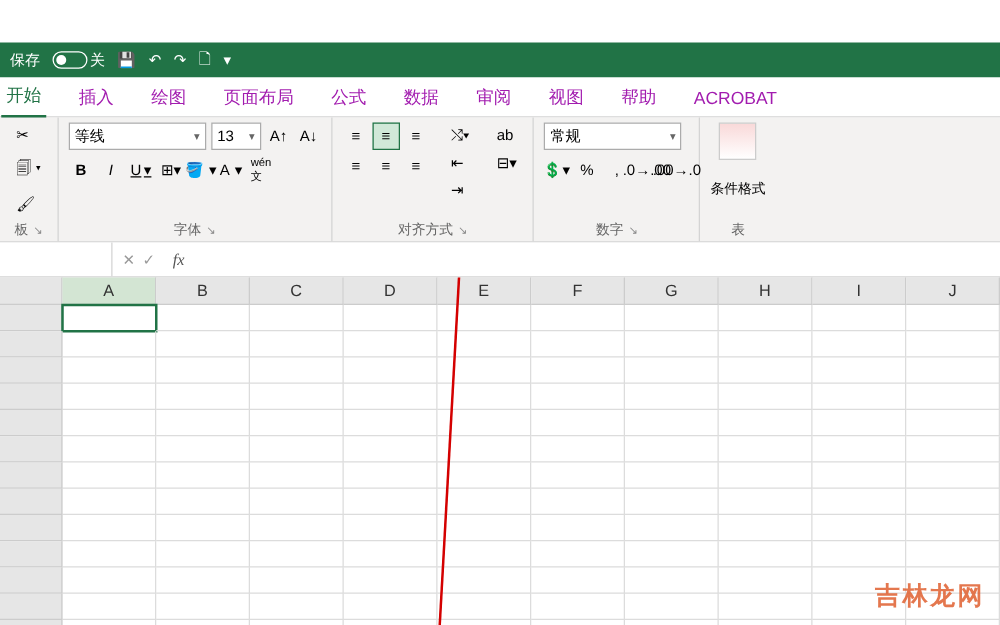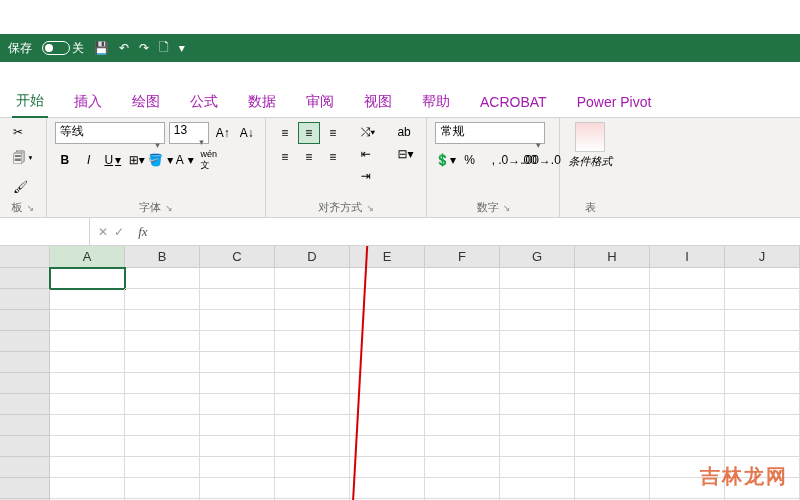--- a/index.html
+++ b/index.html
@@ -6,35 +6,35 @@
     body { width: 800px; height: 500px; background: #fff; overflow: hidden; position: relative; }
     
     .titlebar { background: #217346; height: 28px; display: flex; align-items: center; color: #fff; font-size: 12px; margin-top: 34px; }
     .qat { display: flex; align-items: center; gap: 10px; padding: 0 8px; }
     .qat-item { display: flex; align-items: center; gap: 2px; cursor: pointer; }
     .toggle { display: inline-flex; border: 1px solid #fff; border-radius: 8px; width: 28px; height: 14px; align-items: center; padding: 0 2px; justify-content: flex-start; }
     .toggle-dot { width: 8px; height: 8px; background: #fff; border-radius: 50%; }
     .title-text { flex: 1; text-align: center; font-size: 13px; }
     .app-name { color: #d0e8d8; }
     
-    .tabs { background: #fff; height: 32px; display: flex; align-items: center; border-bottom: 1px solid #d4d4d4; padding-left: 12px; gap: 22px; margin-top: 24px; }
+    .tabs { background: #fff; height: 32px; display: flex; align-items: center; border-bottom: 1px solid #d4d4d4; padding-left: 1px; gap: 22px; }
     .tab { font-size: 14px; color: #a21caf; cursor: pointer; padding: 6px 4px; }
     .tab.active { color: #217346; border-bottom: 2px solid #217346; }
     
     .ribbon { background: #f3f2f1; height: 100px; display: flex; border-bottom: 1px solid #d4d4d4; }
     .group { border-right: 1px solid #d4d4d4; padding: 4px 8px 2px 8px; display: flex; flex-direction: column; justify-content: space-between; }
     .group-body { display: flex; gap: 6px; align-items: flex-start; }
     .group-label { text-align: center; font-size: 11px; color: #666; display: flex; justify-content: center; align-items: center; gap: 4px; }
     .dlauncher { font-size: 9px; color: #888; cursor: pointer; }
     
     .clip-col { display: flex; flex-direction: column; gap: 4px; }
     .btn { border: 1px solid transparent; background: transparent; padding: 2px 4px; font-size: 12px; display: flex; align-items: center; gap: 2px; cursor: pointer; }
     
     .font-row1 { display: flex; align-items: center; gap: 4px; }
-    .combo { background: #fff; border: 1px solid #ababab; height: 22px; display: flex; padding: 0 4px; font-size: 12px; flex-direction: column; }
+    .combo { background: #fff; border: 1px solid #ababab; height: 22px; display: flex; align-items: center; padding: 0 4px; font-size: 12px; }
     .combo .arrow { margin-left: auto; font-size: 9px; color: #666; }
     .font-name { width: 110px; }
     .font-size { width: 40px; }
     .sq { width: 20px; height: 20px; display: flex; align-items: center; justify-content: center; font-size: 12px; }
     
     .font-row2 { display: flex; align-items: center; gap: 4px; margin-top: 6px; }
     .bold { font-weight: bold; }
     .italic { font-style: italic; }
     .underline { text-decoration: underline; }
     .color-bar { display: inline-block; width: 14px; height: 3px; }
@@ -42,21 +42,21 @@
     .align-grid { display: grid; grid-template-columns: repeat(3,22px); grid-auto-rows: 22px; gap: 2px; }
     .align-btn { display: flex; align-items: center; justify-content: center; font-size: 12px; border: 1px solid transparent; cursor: pointer; }
     .align-btn.sel { background: #d0e8d8; border: 1px solid #217346; }
     .align-extra { display: flex; flex-direction: column; gap: 2px; margin-left: 6px; }
     
     .num-col { display: flex; flex-direction: column; gap: 6px; }
     .num-combo { width: 110px; }
     .num-row { display: flex; gap: 4px; }
     
     .style-box { width: 30px; height: 30px; border: 1px solid #ccc; background: linear-gradient(#f9d9d9,#fff); cursor: pointer; }
-    .vstack { display: flex; flex-direction: column; align-items: center; gap: 2px; font-size: 11px; font-style: italic; }
+    .vstack { display: flex; flex-direction: column; align-items: center; gap: 15px; font-size: 11px; }
     
     .fx-bar { height: 28px; display: flex; align-items: center; border-bottom: 1px solid #d4d4d4; background: #fff; }
     .namebox { width: 90px; border-right: 1px solid #d4d4d4; height: 100%; display: flex; align-items: center; padding: 0 6px; font-size: 12px; }
     .fx-btns { display: flex; gap: 6px; padding: 0 8px; color: #999; font-size: 12px; }
     .fx-label { font-style: italic; font-size: 13px; color: #555; padding: 0 6px; font-family: Liberation Serif, serif; }
     
     .sheet { position: relative; }
     .col-headers { display: flex; height: 22px; }
     .corner { width: 50px; background: #e6e6e6; border-right: 1px solid #ccc; border-bottom: 1px solid #ccc; }
     .col-h { flex: 0 0 75px; background: #e6e6e6; border-right: 1px solid #ccc; border-bottom: 1px solid #ccc; text-align: center; font-size: 13px; color: #333; line-height: 22px; }
@@ -87,27 +87,27 @@
     <span class="qat-item">↷</span>
     <span class="qat-item">🗋</span>
     <span class="qat-item">▾</span>
   </div>
 </div>
 
 <div class="tabs">
   <span class="tab active">开始</span>
   <span class="tab">插入</span>
   <span class="tab">绘图</span>
+  <span class="tab">页面布局</span>
   <span class="tab">公式</span>
   <span class="tab">数据</span>
   <span class="tab">审阅</span>
   <span class="tab">视图</span>
   <span class="tab">帮助</span>
   <span class="tab">ACROBAT</span>
-  <span class="tab">Power Pivot</span>
 </div>
 
 <div class="ribbon">
 
   <div class="group">
     <div class="group-body">
       <div class="clip-col">
         <span class="btn">✂</span>
         <span class="btn">🗐 ▾</span>
         <span class="btn">🖌</span>

